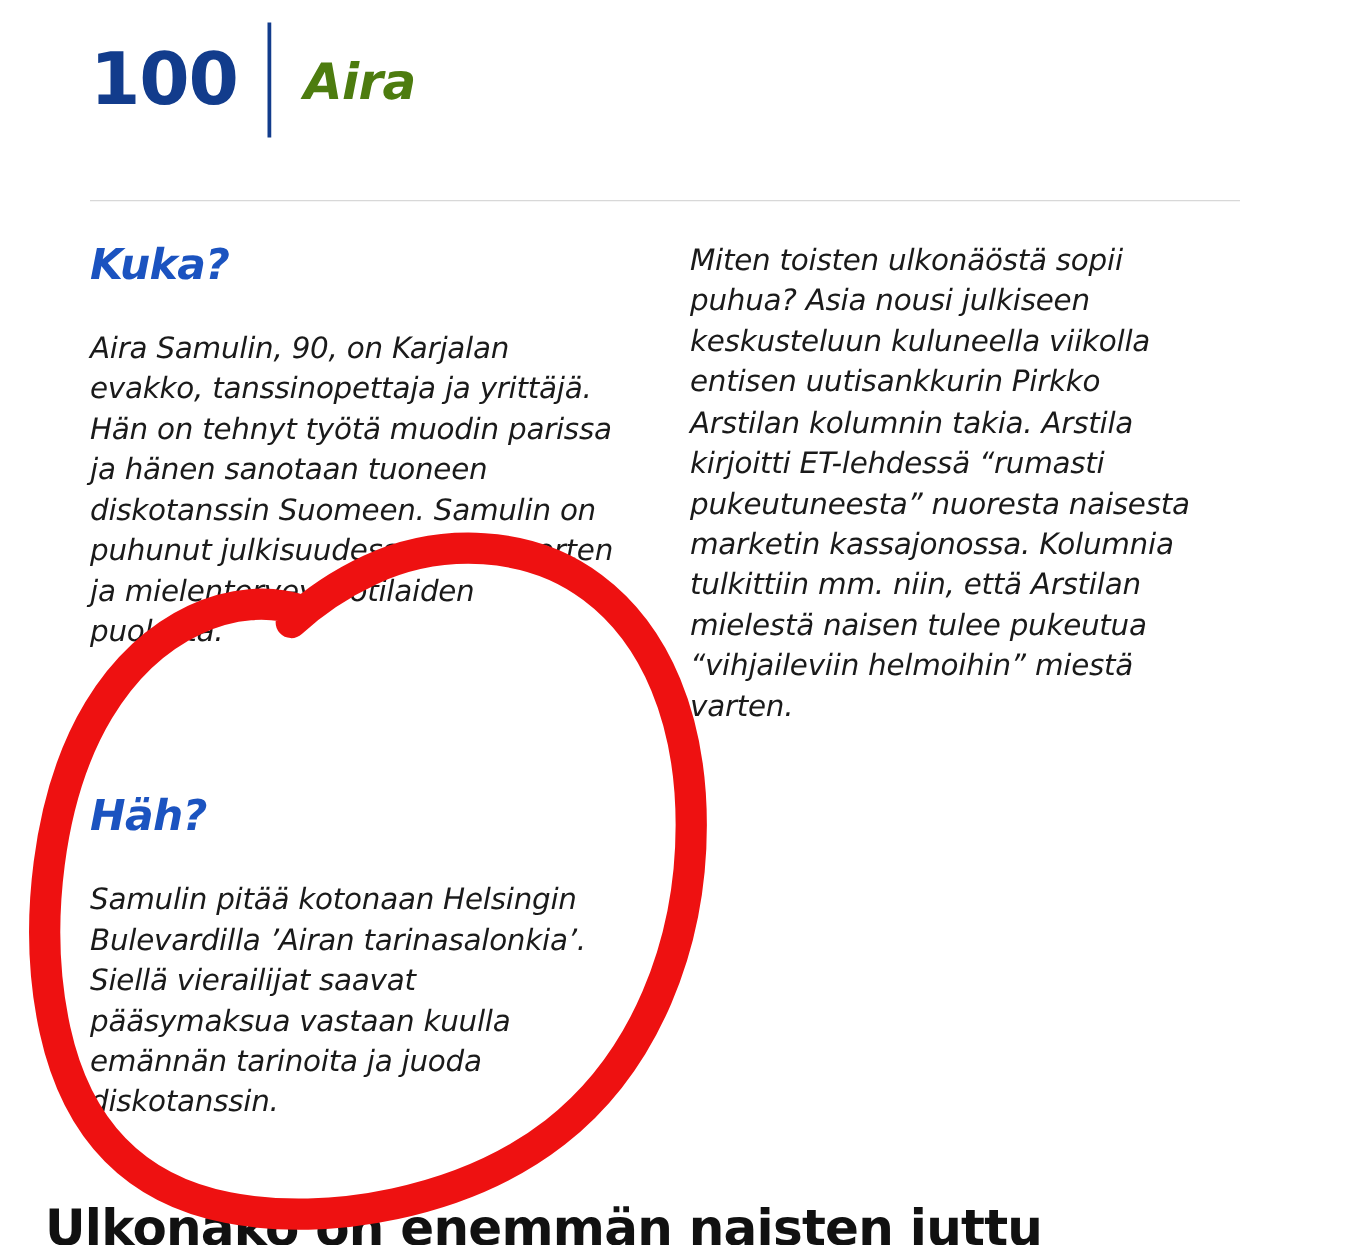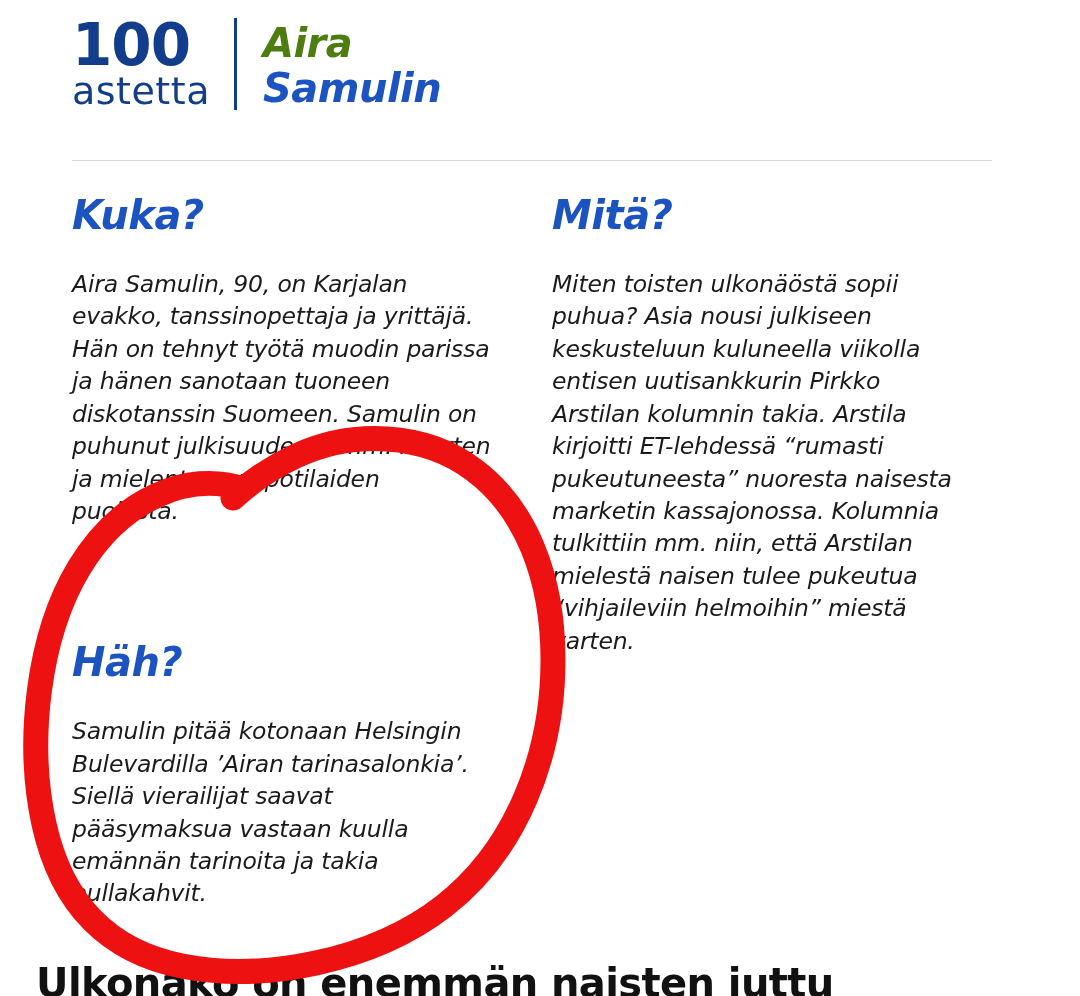--- a/index.html
+++ b/index.html
@@ -97,21 +97,21 @@
     top: 192px;
     width: 420px;
   }
   .col-left { left: 72px; }
   .col-right { left: 552px; }
 
   .sec-head {
     font-family: "DejaVu Sans", sans-serif;
     font-style: italic;
     font-weight: 700;
-    font-size: 40px;
+    font-size: 34px;
     color: #1b53c0;
     margin: 0 0 30px 0;
     letter-spacing: -0.5px;
   }
   .sec-body {
     font-family: "DejaVu Sans", sans-serif;
     font-style: italic;
     font-size: 23.5px;
     line-height: 1.38;
     color: #1a1a1a;
@@ -147,40 +147,37 @@
   }
 </style>
 </head>
 <body>
 
 <div class="page">
 
   <div class="masthead">
     <div class="logo-block">
       <span class="logo-180">100</span>
-      <span class="logo-astetta">astetta</span>
     </div>
     <div class="masthead-rule"></div>
     <div class="title-block">
       <span class="title-first">Aira</span>
-      <span class="title-second">Samulin</span>
     </div>
   </div>
 
   <div class="divider"></div>
 
   <div class="col col-left">
     <h2 class="sec-head">Kuka?</h2>
     <p class="sec-body">Aira Samulin, 90, on Karjalan evakko, tanssinopettaja ja yrittäjä. Hän on tehnyt työtä muodin parissa ja hänen sanotaan tuoneen diskotanssin Suomeen. Samulin on puhunut julkisuudessa mm. nuorten ja mielenterveyspotilaiden puolesta.</p>
     <h2 class="sec-head sec-head-2">Häh?</h2>
-    <p class="sec-body">Samulin pitää kotonaan Helsingin Bulevardilla ’Airan tarinasalonkia’. Siellä vierailijat saavat pääsymaksua vastaan kuulla emännän tarinoita ja takia pullakahvit.</p>
+    <p class="sec-body">Samulin pitää kotonaan Helsingin Bulevardilla ’Airan tarinasalonkia’. Siellä vierailijat saavat pääsymaksua vastaan kuulla emännän tarinoita ja juoda diskotanssin.</p>
   </div>
 
   <div class="col col-right">
-    <h2 class="sec-head">Mitä?</h2>
     <p class="sec-body">Miten toisten ulkonäöstä sopii puhua? Asia nousi julkiseen keskusteluun kuluneella viikolla entisen uutisankkurin Pirkko Arstilan kolumnin takia. Arstila kirjoitti  ET-lehdessä “rumasti pukeutuneesta” nuoresta naisesta marketin kassajonossa. Kolumnia tulkittiin mm. niin, että Arstilan mielestä naisen tulee pukeutua “vihjaileviin helmoihin” miestä varten.</p>
   </div>
 
   <div class="bottom-headline">Ulkonäkö on enemmän naisten juttu</div>
 
   <svg class="annotation" viewBox="0 0 1080 996" xmlns="http://www.w3.org/2000/svg">
     <path d="M243 489
              C 188 470, 120 500, 79 568
              C 38 636, 26 742, 44 824
              C 62 906, 110 952, 182 966

